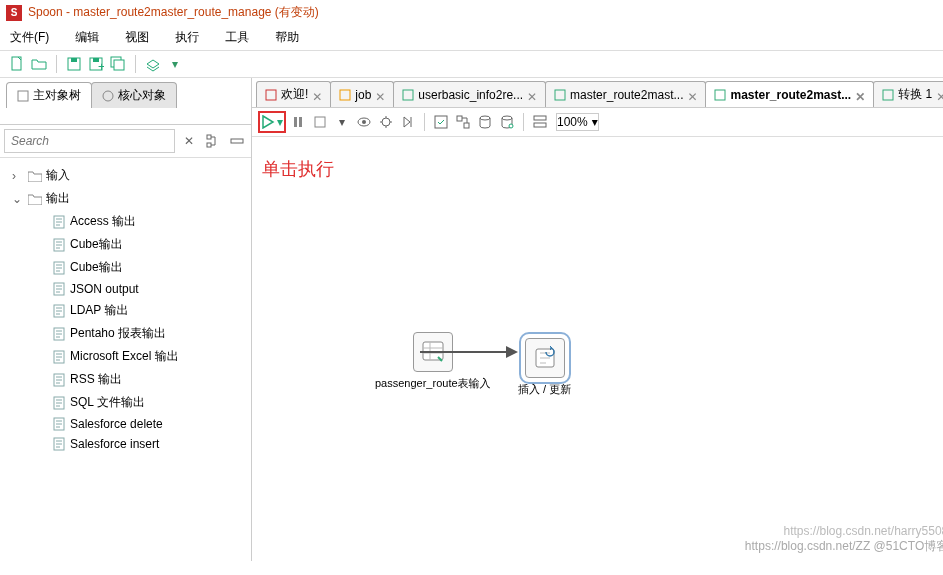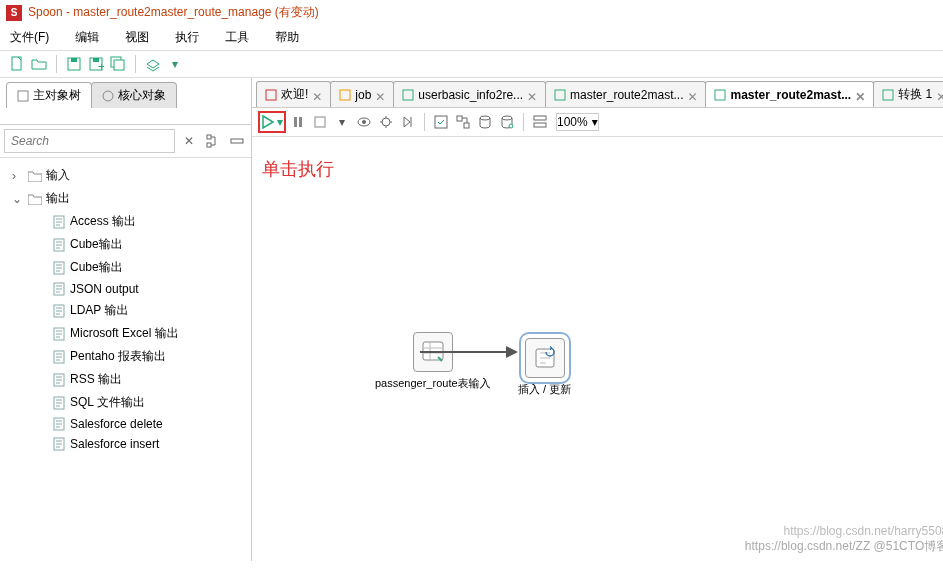--- a/index.html
+++ b/index.html
@@ -188,28 +188,28 @@
               <rect x="2" y="1" width="10" height="12" fill="none" stroke="#8aa"></rect>
               <path d="M4 4h6M4 7h6M4 10h4" stroke="#8aa"></path>
             </svg>
             <span>LDAP 输出</span>
           </div>
           <div class="tree-row lv2">
             <svg class="fileicon" viewBox="0 0 14 14">
               <rect x="2" y="1" width="10" height="12" fill="none" stroke="#8aa"></rect>
               <path d="M4 4h6M4 7h6M4 10h4" stroke="#8aa"></path>
             </svg>
+            <span>Pentaho 报表输出</span>
+          </div>
+          <div class="tree-row lv2">
+            <svg class="fileicon" viewBox="0 0 14 14">
+              <rect x="2" y="1" width="10" height="12" fill="none" stroke="#8aa"></rect>
+              <path d="M4 4h6M4 7h6M4 10h4" stroke="#8aa"></path>
+            </svg>
             <span>Microsoft Excel 输出</span>
-          </div>
-          <div class="tree-row lv2">
-            <svg class="fileicon" viewBox="0 0 14 14">
-              <rect x="2" y="1" width="10" height="12" fill="none" stroke="#8aa"></rect>
-              <path d="M4 4h6M4 7h6M4 10h4" stroke="#8aa"></path>
-            </svg>
-            <span>Pentaho 报表输出</span>
           </div>
           <div class="tree-row lv2">
             <svg class="fileicon" viewBox="0 0 14 14">
               <rect x="2" y="1" width="10" height="12" fill="none" stroke="#8aa"></rect>
               <path d="M4 4h6M4 7h6M4 10h4" stroke="#8aa"></path>
             </svg>
             <span>RSS 输出</span>
           </div>
           <div class="tree-row lv2">
             <svg class="fileicon" viewBox="0 0 14 14">

